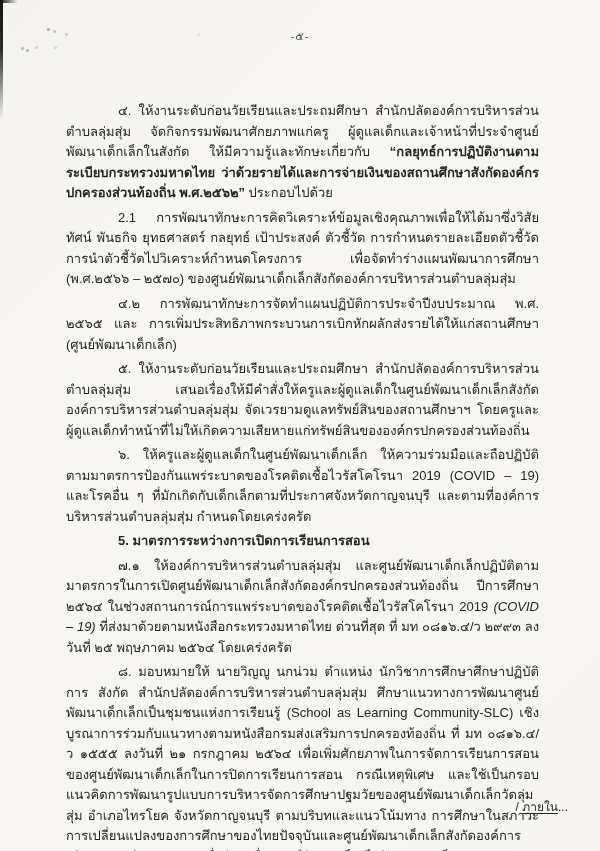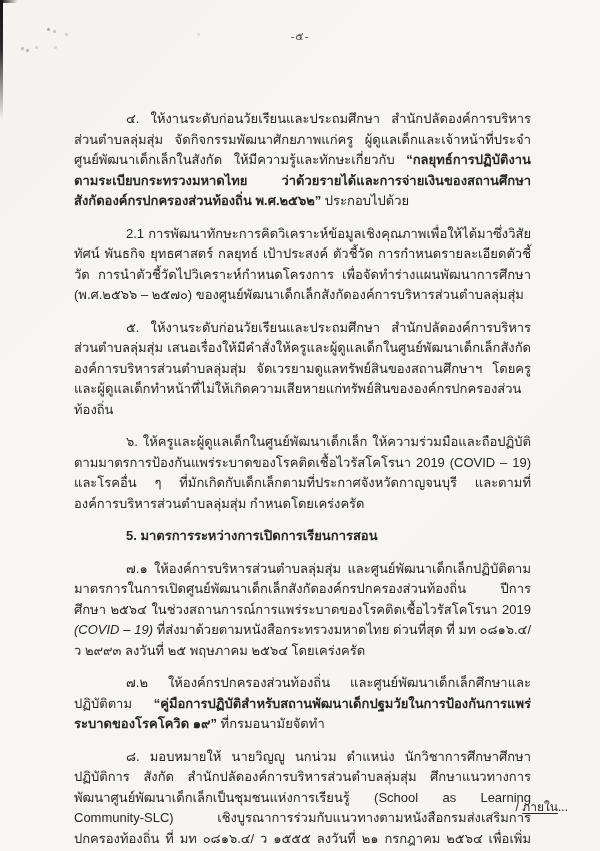--- a/index.html
+++ b/index.html
@@ -53,21 +53,21 @@
   .doc-body {
     position: absolute;
     top: 97px; left: 62px;
     width: 481px;
     font-size: 13px;
     line-height: 20.5px;
     text-align: justify;
     color: #262626;
   }
   .para {
-    margin: 12px;
+    margin: 4px;
     text-indent: 52px;
   }
   .b { font-weight: bold; }
   .i { font-style: italic; }
   .u { text-decoration: underline; text-underline-offset: 2px; }
   .footer-mark {
     position: absolute;
     top: 797px; right: 32px;
     font-size: 12px;
     color: #262626;
@@ -79,22 +79,22 @@
 <div class="page">
   <div class="edge-left"></div>
   <div class="edge-top"></div>
   <div class="pencil-marks"></div>
 
   <div class="page-number">-๕-</div>
 
   <div class="doc-body">
       <p class="para"><span>๔. ให้งานระดับก่อนวัยเรียนและประถมศึกษา สำนักปลัดองค์การบริหารส่วนตำบลลุ่มสุ่ม จัดกิจกรรมพัฒนาศักยภาพแก่ครู ผู้ดูแลเด็กและเจ้าหน้าที่ประจำศูนย์พัฒนาเด็กเล็กในสังกัด ให้มีความรู้และทักษะเกี่ยวกับ </span><span class="b">“กลยุทธ์การปฏิบัติงานตามระเบียบกระทรวงมหาดไทย ว่าด้วยรายได้และการจ่ายเงินของสถานศึกษาสังกัดองค์กรปกครองส่วนท้องถิ่น พ.ศ.๒๕๖๒”</span><span> ประกอบไปด้วย</span></p>
       <p class="para"><span>2.1 การพัฒนาทักษะการคิดวิเคราะห์ข้อมูลเชิงคุณภาพเพื่อให้ได้มาซึ่งวิสัยทัศน์ พันธกิจ ยุทธศาสตร์ กลยุทธ์ เป้าประสงค์ ตัวชี้วัด การกำหนดรายละเอียดตัวชี้วัด การนำตัวชี้วัดไปวิเคราะห์กำหนดโครงการ เพื่อจัดทำร่างแผนพัฒนาการศึกษา (พ.ศ.๒๕๖๖ – ๒๕๗๐) ของศูนย์พัฒนาเด็กเล็กสังกัดองค์การบริหารส่วนตำบลลุ่มสุ่ม</span></p>
+      <p class="para"><span>๔.๒ การพัฒนาทักษะการจัดทำแผนปฏิบัติการประจำปีงบประมาณ พ.ศ. ๒๕๖๕ และ การเพิ่มประสิทธิภาพกระบวนการเบิกหักผลักส่งรายได้ให้แก่สถานศึกษา (ศูนย์พัฒนาเด็กเล็ก)</span></p>
       <p class="para"><span>๕. ให้งานระดับก่อนวัยเรียนและประถมศึกษา สำนักปลัดองค์การบริหารส่วนตำบลลุ่มสุ่ม เสนอเรื่องให้มีคำสั่งให้ครูและผู้ดูแลเด็กในศูนย์พัฒนาเด็กเล็กสังกัดองค์การบริหารส่วนตำบลลุ่มสุ่ม จัดเวรยามดูแลทรัพย์สินของสถานศึกษาฯ โดยครูและผู้ดูแลเด็กทำหน้าที่ไม่ให้เกิดความเสียหายแก่ทรัพย์สินขององค์กรปกครองส่วนท้องถิ่น</span></p>
       <p class="para"><span>๖. ให้ครูและผู้ดูแลเด็กในศูนย์พัฒนาเด็กเล็ก ให้ความร่วมมือและถือปฏิบัติตามมาตรการป้องกันแพร่ระบาดของโรคติดเชื้อไวรัสโคโรนา 2019 (COVID – 19) และโรคอื่น ๆ ที่มักเกิดกับเด็กเล็กตามที่ประกาศจังหวัดกาญจนบุรี และตามที่องค์การบริหารส่วนตำบลลุ่มสุ่ม กำหนดโดยเคร่งครัด</span></p>
       <p class="para"><span class="b">5. มาตรการระหว่างการเปิดการเรียนการสอน</span></p>
       <p class="para"><span>๗.๑ ให้องค์การบริหารส่วนตำบลลุ่มสุ่ม และศูนย์พัฒนาเด็กเล็กปฏิบัติตามมาตรการในการเปิดศูนย์พัฒนาเด็กเล็กสังกัดองค์กรปกครองส่วนท้องถิ่น ปีการศึกษา ๒๕๖๔ ในช่วงสถานการณ์การแพร่ระบาดของโรคติดเชื้อไวรัสโคโรนา 2019 </span><span class="i">(COVID – 19)</span><span> ที่ส่งมาด้วยตามหนังสือกระทรวงมหาดไทย ด่วนที่สุด ที่ มท ๐๘๑๖.๔/ว ๒๙๙๓  ลงวันที่ ๒๕ พฤษภาคม ๒๕๖๔ โดยเคร่งครัด</span></p>
-      <p class="para"><span>๗.๒ ให้องค์กรปกครองส่วนท้องถิ่น และศูนย์พัฒนาเด็กเล็กศึกษาและปฏิบัติตาม </span><span class="b">“คู่มือการปฏิบัติสำหรับสถานพัฒนาเด็กปฐมวัยในการป้องกันการแพร่ระบาดของโรคโควิด ๑๙”</span><span> ที่กรมอนามัยจัดทำ</span></p>
       <p class="para"><span>๘. มอบหมายให้ นายวิญญู นกน่วม ตำแหน่ง นักวิชาการศึกษาศึกษาปฏิบัติการ สังกัด สำนักปลัดองค์การบริหารส่วนตำบลลุ่มสุ่ม ศึกษาแนวทางการพัฒนาศูนย์พัฒนาเด็กเล็กเป็นชุมชนแห่งการเรียนรู้ (School as Learning Community-SLC)  เชิงบูรณาการร่วมกับแนวทางตามหนังสือกรมส่งเสริมการปกครองท้องถิ่น ที่ มท ๐๘๑๖.๔/ ว ๑๕๕๕  ลงวันที่ ๒๑ กรกฎาคม ๒๕๖๔ เพื่อเพิ่มศักยภาพในการจัดการเรียนการสอนของศูนย์พัฒนาเด็กเล็กในการปิดการเรียนการสอน กรณีเหตุพิเศษ และใช้เป็นกรอบแนวคิดการพัฒนารูปแบบการบริหารจัดการศึกษาปฐมวัยของศูนย์พัฒนาเด็กเล็กวัดลุ่มสุ่ม อำเภอไทรโยค จังหวัดกาญจนบุรี ตามบริบทและแนวโน้มทาง การศึกษาในสภาวะการเปลี่ยนแปลงของการศึกษาของไทยปัจจุบันและศูนย์พัฒนาเด็กเล็กสังกัดองค์การบริหารส่วนตำบลลุ่มสุ่ม เพื่อขับเคลื่อนศูนย์พัฒนาเด็กเล็กวัดลุ่มสุ่ม เป็นชุมชนแห่งการเรียนรู้ ( School as Learning Community-SLC )</span></p>
     </div>
 
   <div class="footer-mark"><span>/ </span><span class="u">ภายใน</span><span>...</span></div>
 </div>
 
 </body></html>

